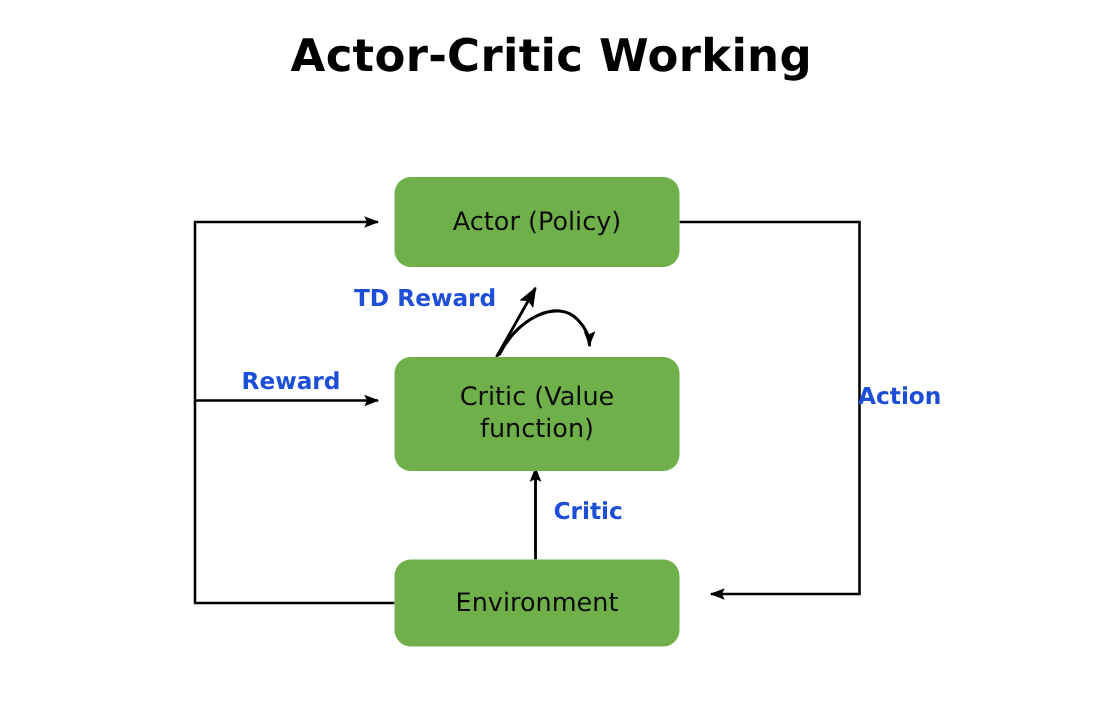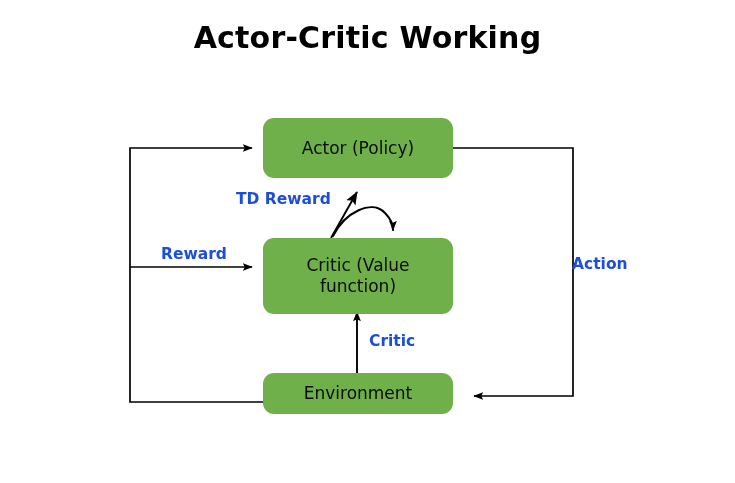--- a/index.html
+++ b/index.html
@@ -55,21 +55,21 @@
   #node-critic {
     left: 263px;
     top: 238px;
     width: 190px;
     height: 76px;
   }
   #node-environment {
     left: 263px;
     top: 373px;
     width: 190px;
-    height: 41px;
+    height: 58px;
   }
   .edge-label {
     position: absolute;
     font-family: "DejaVu Sans", sans-serif;
     font-size: 15.5px;
     font-weight: bold;
     color: #1d4ed8;
     white-space: nowrap;
   }
   #label-state   { left: 161px; top: 245px; }

